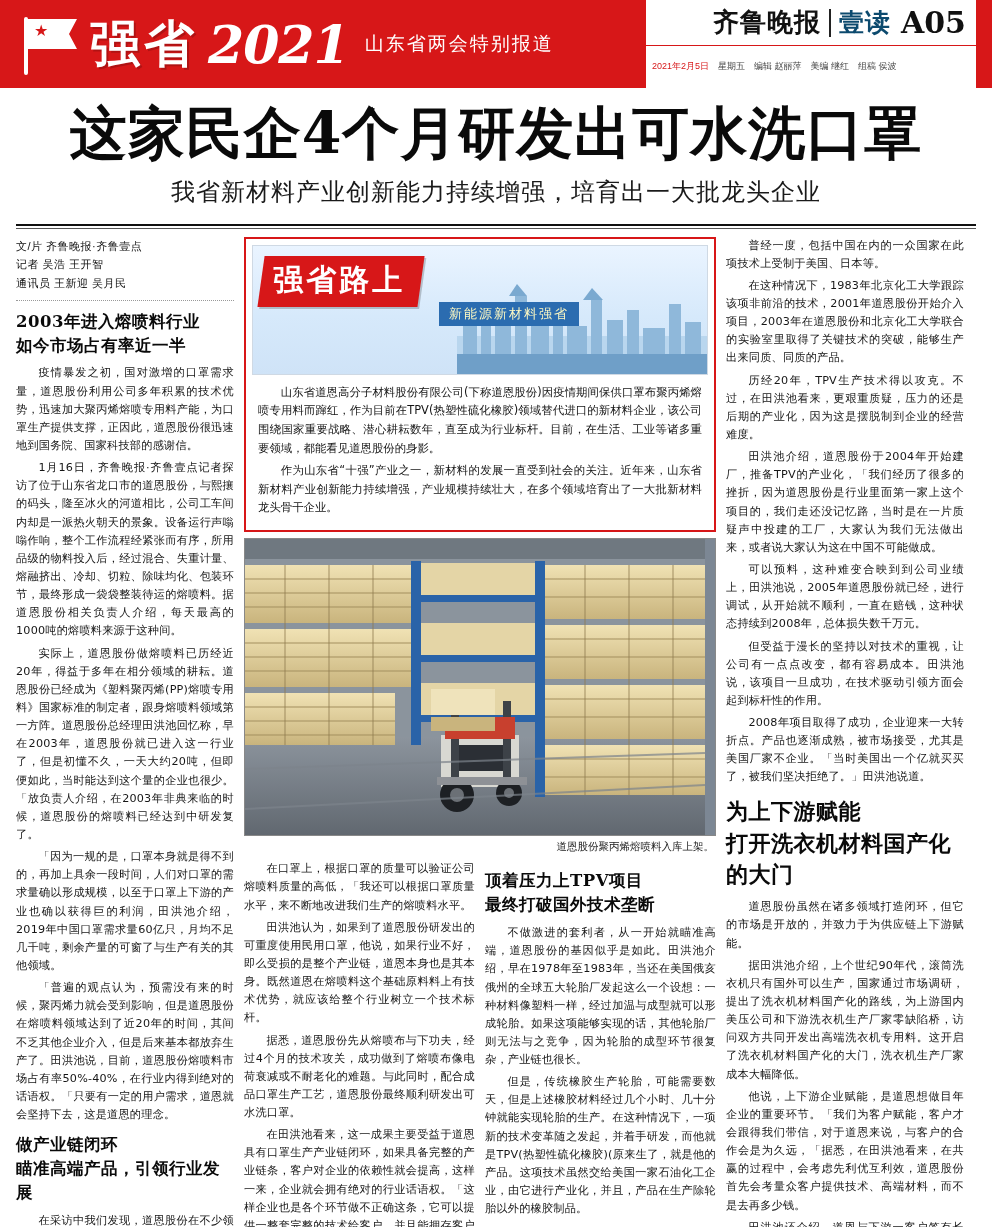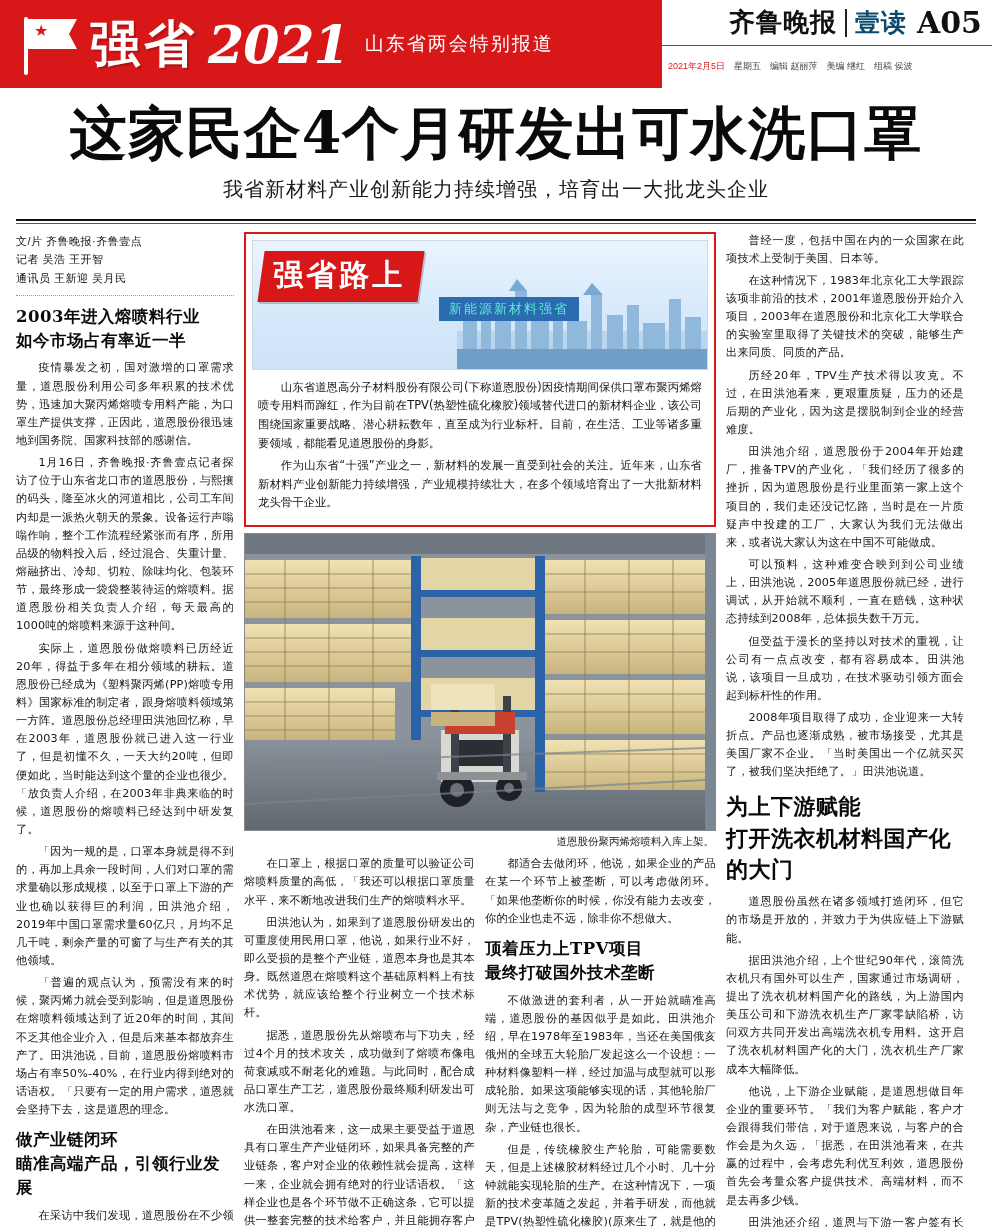--- a/index.html
+++ b/index.html
@@ -75,21 +75,21 @@
     margin-right: 16px;
   }
   .mh-sub {
     font-size: 19px;
     color: #ffffff;
     letter-spacing: 2px;
     font-family: "DejaVu Sans", sans-serif;
   }
   .mh-right {
     position: absolute;
-    right: 0; top: 0;
+    right: 16px; top: 0;
     width: 332px; height: 88px;
     background: #ffffff;
     border-left: 2px solid #d71718;
   }
   .mh-right-top {
     height: 46px;
     display: flex;
     align-items: center;
     justify-content: flex-end;
     padding: 0 10px 0 8px;
@@ -139,21 +139,21 @@
   .headline {
     font-family: "DejaVu Serif", "Liberation Serif", serif;
     font-weight: bold;
     font-size: 57px;
     line-height: 1.08;
     letter-spacing: 1px;
     color: #0a0a0a;
   }
   .subhead {
     font-family: "DejaVu Serif", "Liberation Serif", serif;
-    font-size: 20px;
+    font-size: 24px;
     color: #1a1a1a;
     margin-top: 12px;
     letter-spacing: 1px;
   }
   .rule {
     width: 960px;
     margin: 10px auto 0 auto;
     height: 2px;
     background: #111;
   }
@@ -238,21 +238,21 @@
     letter-spacing: 3px;
     padding: 4px 16px 6px 12px;
     transform: skewX(-8deg);
     box-shadow: 2px 2px 0 rgba(0,0,0,0.2);
   }
   .banner-red span { display: inline-block; transform: skewX(8deg); }
   .banner-sub {
     position: absolute;
     left: 186px; top: 56px;
     background: #2b6cb0;
-    color: #5eead4;
+    color: #fef9c3;
     font-size: 13px;
     letter-spacing: 2px;
     padding: 3px 10px;
     font-family: "DejaVu Sans", sans-serif;
   }
   .feature-text {
     padding: 8px 6px 4px 6px;
   }
   .feature-text p {
     font-size: 11.4px;
@@ -487,21 +487,20 @@
 
     <div class="two-col">
       <div>
         <p class="body">在口罩上，根据口罩的质量可以验证公司熔喷料质量的高低，「我还可以根据口罩质量水平，来不断地改进我们生产的熔喷料水平。</p>
         <p class="body">田洪池认为，如果到了道恩股份研发出的可重度使用民用口罩，他说，如果行业不好，即么受损的是整个产业链，道恩本身也是其本身。既然道恩在熔喷料这个基础原料料上有技术优势，就应该给整个行业树立一个技术标杆。</p>
         <p class="body">据悉，道恩股份先从熔喷布与下功夫，经过4个月的技术攻关，成功做到了熔喷布像电荷衰减或不耐老化的难题。与此同时，配合成品口罩生产工艺，道恩股份最终顺利研发出可水洗口罩。</p>
         <p class="body">在田洪池看来，这一成果主要受益于道恩具有口罩生产产业链闭环，如果具备完整的产业链条，客户对企业的依赖性就会提高，这样一来，企业就会拥有绝对的行业话语权。「这样企业也是各个环节做不正确这条，它可以提供一整套完整的技术给客户，并且能拥存客户来做。</p>
 
       </div>
       <div>
-        <p class="body">都适合去做闭环，他说，如果企业的产品在某一个环节上被垄断，可以考虑做闭环。「如果他垄断你的时候，你没有能力去改变，你的企业也走不远，除非你不想做大。</p>
         <div class="sec-title" style="white-space:pre-line">顶着压力上TPV项目
 最终打破国外技术垄断</div>
         <p class="body">不做激进的套利者，从一开始就瞄准高端，道恩股份的基因似乎是如此。田洪池介绍，早在1978年至1983年，当还在美国俄亥俄州的全球五大轮胎厂发起这么一个设想：一种材料像塑料一样，经过加温与成型就可以形成轮胎。如果这项能够实现的话，其他轮胎厂则无法与之竞争，因为轮胎的成型环节很复杂，产业链也很长。</p>
         <p class="body">但是，传统橡胶生产轮胎，可能需要数天，但是上述橡胶材料经过几个小时、几十分钟就能实现轮胎的生产。在这种情况下，一项新的技术变革随之发起，并着手研发，而他就是TPV(热塑性硫化橡胶)(原来生了，就是他的产品。这项技术虽然交给美国一家石油化工企业，由它进行产业化，并且，产品在生产除轮胎以外的橡胶制品。</p>
 
       </div>
     </div>
   </div>
 
   <div class="col-right">

